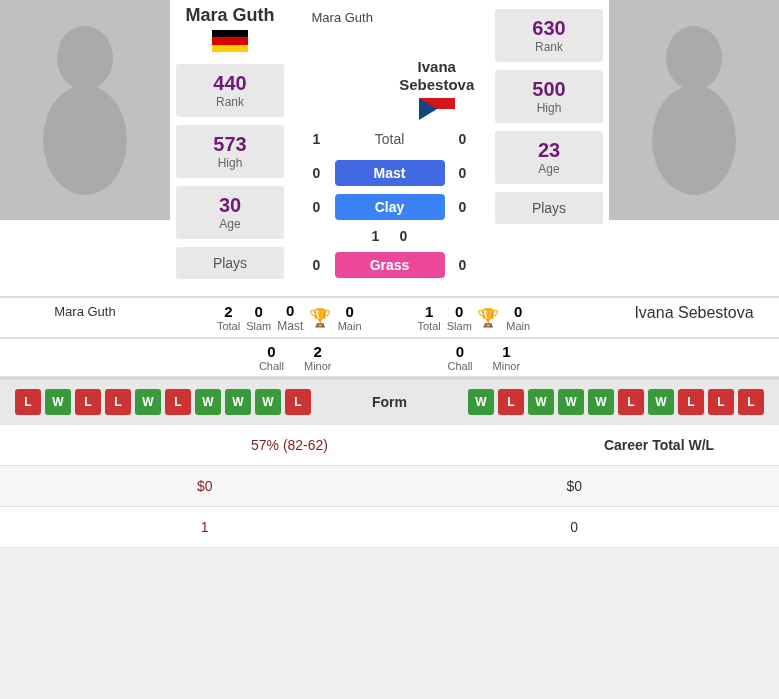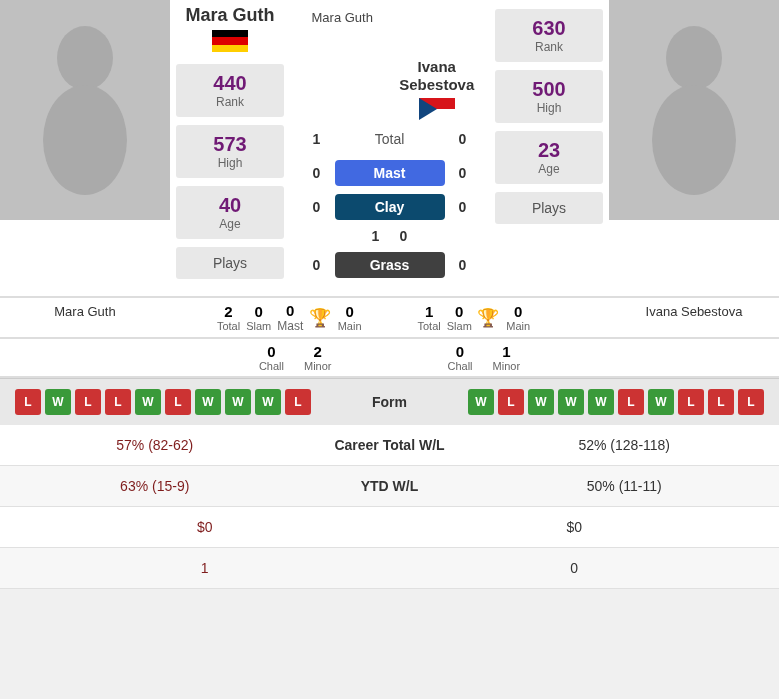--- a/index.html
+++ b/index.html
@@ -125,23 +125,23 @@
       width: 110px;
       text-align: center;
       border-radius: 4px;
       font-size: 14px;
       font-weight: bold;
       color: #fff;
       cursor: pointer;
     }
 
     .surface-btn.hard { background: #4169e1; }
-    .surface-btn.clay { background: #0c4a6e; }
+    .surface-btn.clay { background: #3b82f6; }
     .surface-btn.indoor { background: #3daeed; }
-    .surface-btn.grass { background: #404040; }
+    .surface-btn.grass { background: #ec4899; }
 
     
     .form-section {
       background: #e8e8e8;
       border-top: 1px solid #ccc;
       padding: 10px 15px;
       display: flex;
       flex-direction: row;
       align-items: center;
     }
@@ -282,21 +282,21 @@
         <div class="stats-value">440</div>
         <div class="stats-label">Rank</div>
       </div>
 
       <div class="player-stats-panel">
         <div class="stats-value">573</div>
         <div class="stats-label">High</div>
       </div>
 
       <div class="player-stats-panel">
-        <div class="stats-value">40</div>
+        <div class="stats-value">30</div>
         <div class="stats-label">Age</div>
       </div>
 
       <div class="plays-box">
         <span>Plays</span>
       </div>
 
     </div>
 
     <div class="middle-col">
@@ -413,21 +413,21 @@
       <div style="text-align:center;">
         <div style="font-size:15px; font-weight:bold;">0</div>
         <div style="font-size:11px; color:#666;">Slam</div>
       </div>
       <div style="text-align:center; color:#c5a000; font-size:18px;">🏆</div>
       <div style="text-align:center;">
         <div style="font-size:15px; font-weight:bold;">0</div>
         <div style="font-size:11px; color:#666;">Main</div>
       </div>
     </div>
-    <div style="width:170px; text-align:center; padding:6px 0; font-size:13px; color:#333;">Ivana Sebestova</div>
+    <div style="width:170px; text-align:center; padding:6px 0; font-size:16px; color:#333;">Ivana Sebestova</div>
   </div>
 
   <div style="display:flex; background:#fff; border-bottom:2px solid #ddd; padding:2px 0;">
     <div style="width:170px;"></div>
     <div style="flex:1; display:flex; flex-direction:row; justify-content:flex-end; align-items:center; padding:2px 8px; gap:20px;">
       <div style="text-align:center;">
         <div style="font-size:15px; font-weight:bold;">0</div>
         <div style="font-size:11px; color:#666;">Chall</div>
       </div>
       <div style="text-align:center;">
@@ -474,26 +474,20 @@
         <div class="form-badge L">L</div>
         <div class="form-badge L">L</div>
         <div class="form-badge L">L</div>
       </div>
   </div>
 
   <div id="stats-rows">
       <div class="stats-row">
     <div class="stats-row-left">57% (82-62)</div>
     <div class="stats-row-center"><strong>Career Total W/L</strong></div>
-    <div class="stats-row-right">52% (128-118)</div>
-  </div>
-      <div class="stats-row">
-    <div class="stats-row-left">63% (15-9)</div>
-    <div class="stats-row-center"><strong>YTD W/L</strong></div>
-    <div class="stats-row-right">50% (11-11)</div>
   </div>
       <div class="stats-row">
     <div class="stats-row-left">$0</div>
     <div class="stats-row-right">$0</div>
   </div>
       <div class="stats-row">
     <div class="stats-row-left">1</div>
     <div class="stats-row-right">0</div>
   </div>
     </div>

